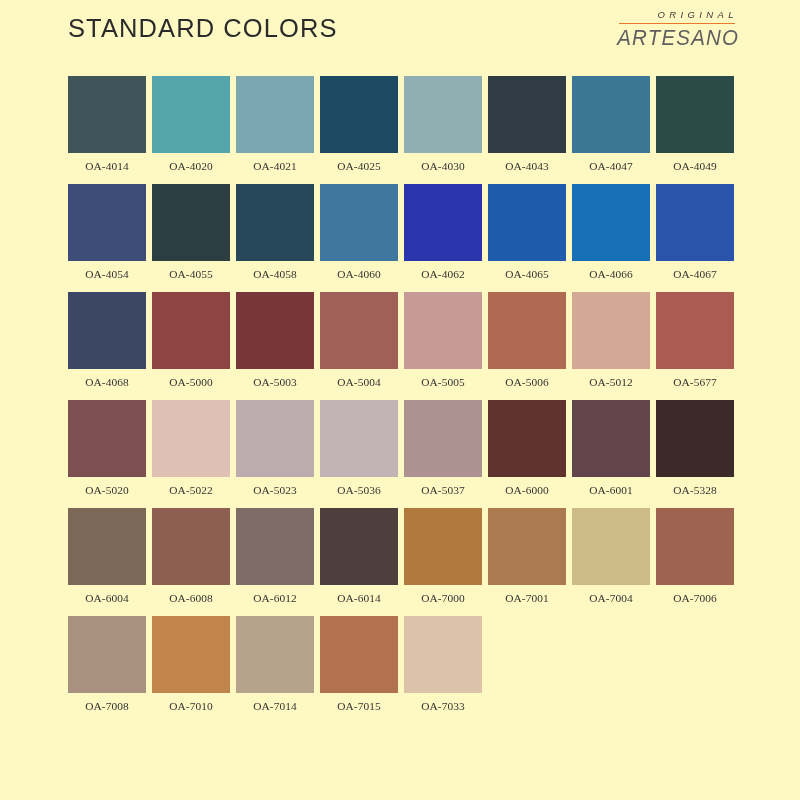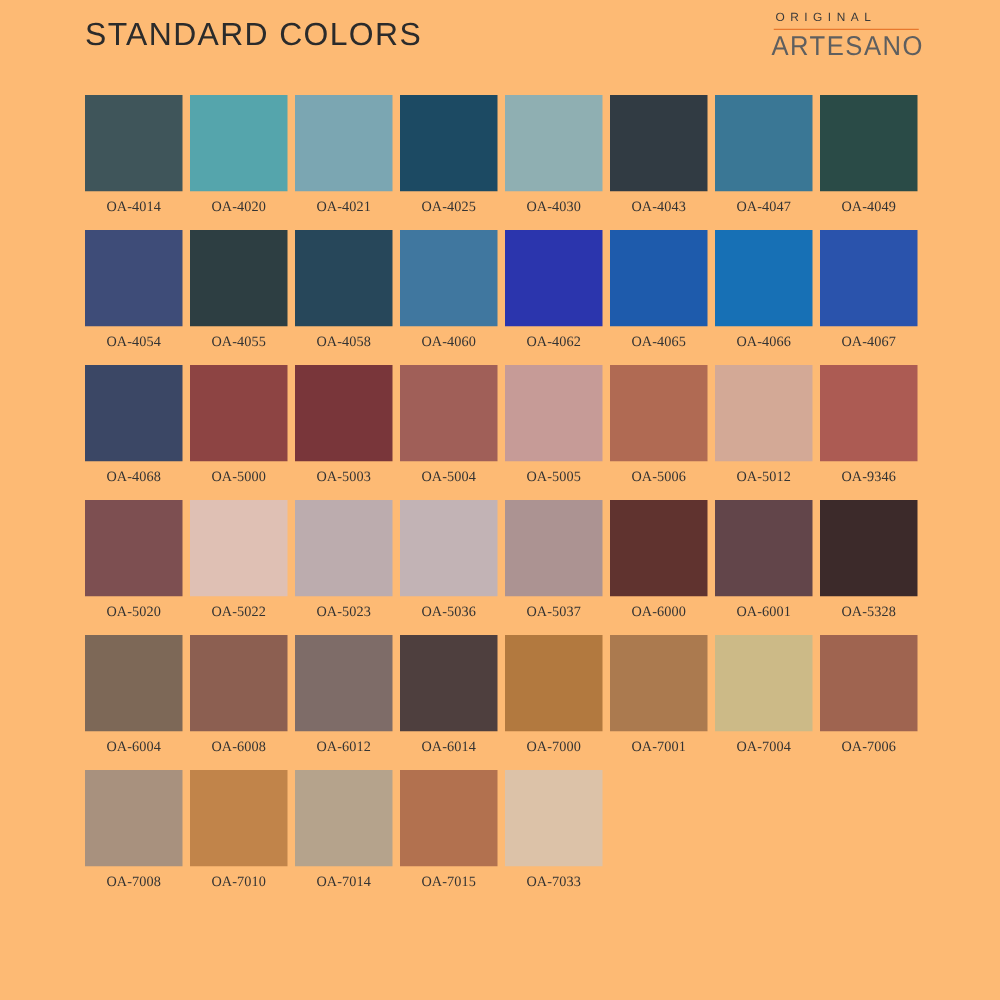--- a/index.html
+++ b/index.html
@@ -10,21 +10,21 @@
   body {
     width: 800px;
     height: 800px;
     font-family: "Liberation Sans", sans-serif;
     -webkit-font-smoothing: antialiased;
   }
   #page {
     position: relative;
     width: 800px;
     height: 800px;
-    background: #fdba74;
+    background: #fef9c3;
     overflow: hidden;
     box-sizing: border-box;
   }
 
   
   #header {
     position: absolute;
     left: 0; top: 0;
     width: 800px;
     height: 62px;
@@ -40,21 +40,22 @@
     color: #2b2b2b;
     white-space: nowrap;
   }
 
   
   #logo {
     position: absolute;
     right: 62px;
     top: 9px;
     width: 122px;
-    text-align: left;
+    text-align: right;
+    font-style: italic;
   }
   #logo-top {
     font-family: "Liberation Sans", sans-serif;
     font-size: 9.5px;
     font-weight: 400;
     letter-spacing: 4.4px;
     color: #3a3a3a;
     text-indent: 4.4px;
     line-height: 12px;
     white-space: nowrap;
@@ -216,21 +217,21 @@
       <div class="cell">
         <div class="swatch" style="background: rgb(176, 106, 83);"></div>
         <span class="swatch-label">OA-5006</span>
       </div>
       <div class="cell">
         <div class="swatch" style="background: rgb(211, 169, 150);"></div>
         <span class="swatch-label">OA-5012</span>
       </div>
       <div class="cell">
         <div class="swatch" style="background: rgb(172, 91, 83);"></div>
-        <span class="swatch-label">OA-9346</span>
+        <span class="swatch-label">OA-5677</span>
       </div>
       <div class="cell">
         <div class="swatch" style="background: rgb(125, 79, 81);"></div>
         <span class="swatch-label">OA-5020</span>
       </div>
       <div class="cell">
         <div class="swatch" style="background: rgb(223, 192, 180);"></div>
         <span class="swatch-label">OA-5022</span>
       </div>
       <div class="cell">

